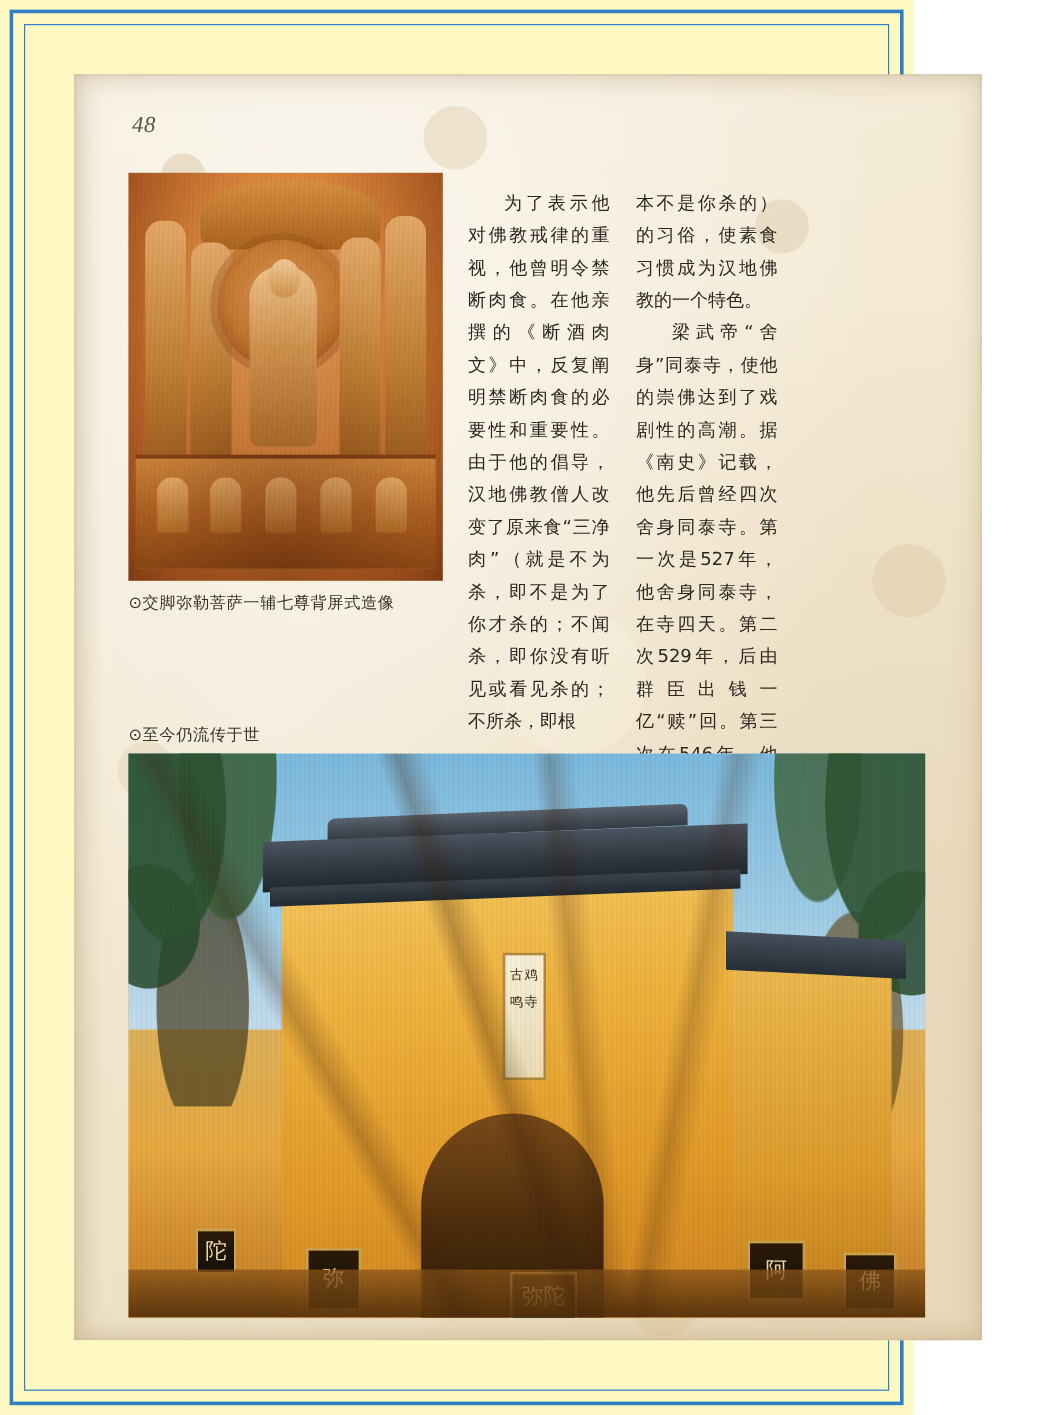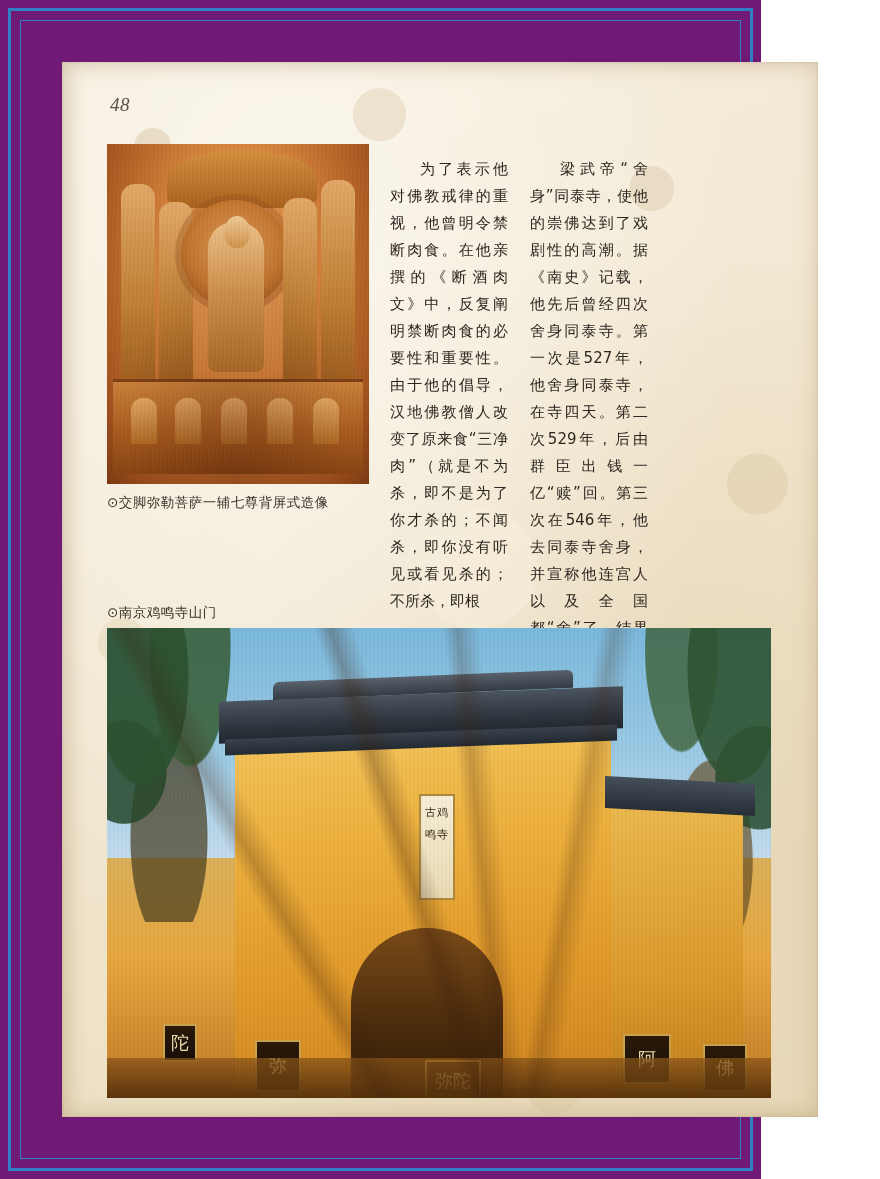--- a/index.html
+++ b/index.html
@@ -12,21 +12,21 @@
     height: 1179px;
     overflow: hidden;
     font-family: "Liberation Serif", serif;
   }
 
   
   .page-frame {
     position: absolute;
     left: 0; top: 0;
     width: 761px; height: 1179px;
-    background: #701a75;
+    background: #fef9c3;
     box-sizing: border-box;
   }
   .border-outer {
     position: absolute;
     left: 8px; top: 8px;
     right: 8px; bottom: 8px;
     border: 3px solid #2f7fc4;
     box-sizing: border-box;
   }
   .border-inner {
@@ -348,27 +348,28 @@
         <div class="base-niche" style="left:18px"></div>
         <div class="base-niche" style="left:62px"></div>
         <div class="base-niche" style="left:108px"></div>
         <div class="base-niche" style="left:154px"></div>
         <div class="base-niche" style="left:200px"></div>
       </div>
       <div class="grain"></div>
     </div>
 
     <div class="caption caption-1">⊙交脚弥勒菩萨一辅七尊背屏式造像</div>
-    <div class="caption caption-2">⊙南京鸡鸣寺山门</div>
+    <div class="caption caption-2">⊙至今仍流传于世</div>
 
     <div class="col col-1">
       <p>为了表示他对佛教戒律的重视，他曾明令禁断肉食。在他亲撰的《断酒肉文》中，反复阐明禁断肉食的必要性和重要性。由于他的倡导，汉地佛教僧人改变了原来食“三净肉”（就是不为杀，即不是为了你才杀的；不闻杀，即你没有听见或看见杀的；不所杀，即根</p>
     </div>
 
     <div class="col col-2">
+      <p class="noindent">本不是你杀的）的习俗，使素食习惯成为汉地佛教的一个特色。</p>
       <p>梁武帝“舍身”同泰寺，使他的崇佛达到了戏剧性的高潮。据《南史》记载，他先后曾经四次舍身同泰寺。第一次是527年，他舍身同泰寺，在寺四天。第二次529年，后由群臣出钱一亿“赎”回。第三次在546年，他去同泰寺舍身，并宣称他连宫人以及全国都“舍”了，结果由群臣出钱二亿“赎”回。最后一次是547年，这一次“出家”三十七天，又由群臣出钱一亿“赎”回。前后四次“舍身”，使同泰寺得钱四亿。</p>
     </div>
 
     <div class="temple-photo">
       <div class="sky"></div>
       <div class="tree-left"></div>
       <div class="tree-right"></div>
       <div class="wall"></div>
       <div class="wall-right"></div>
       <div class="roof-ridge"></div>

